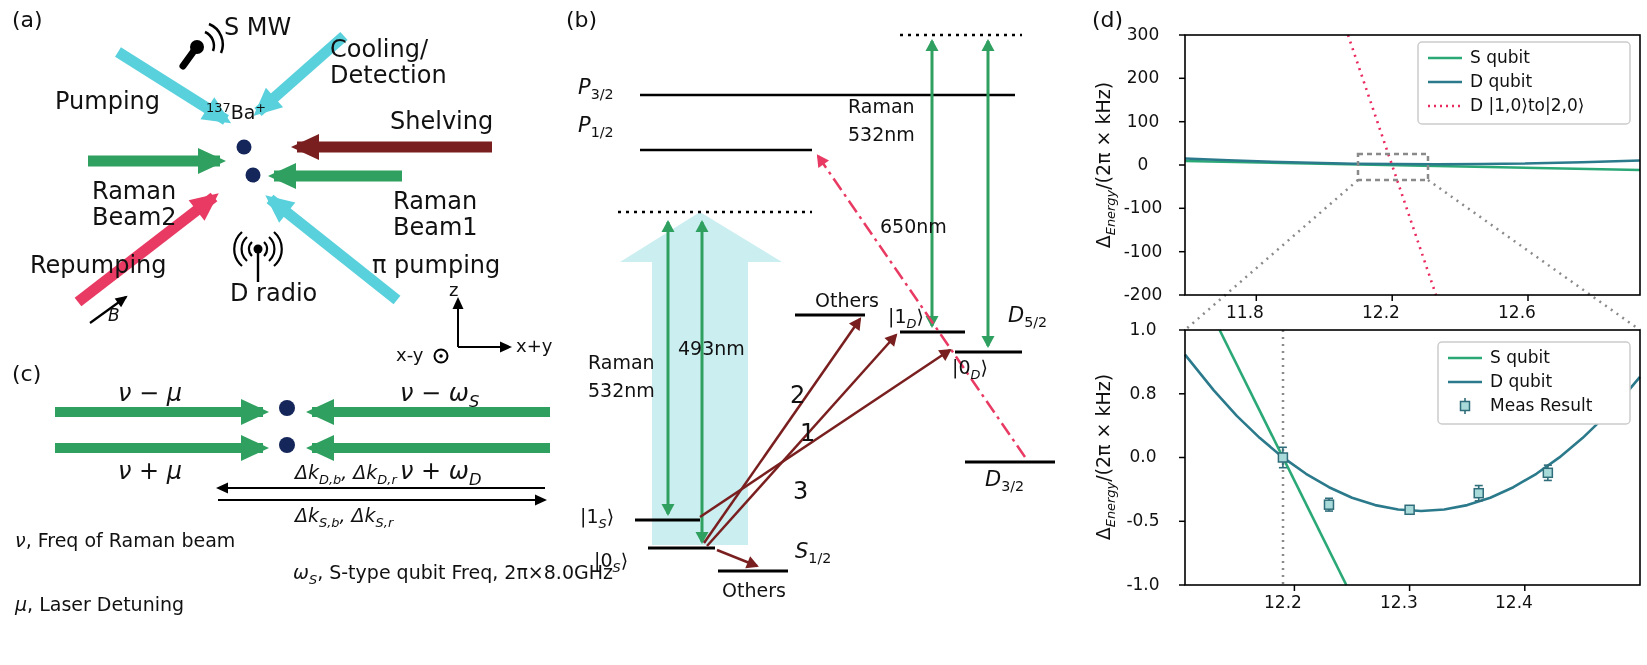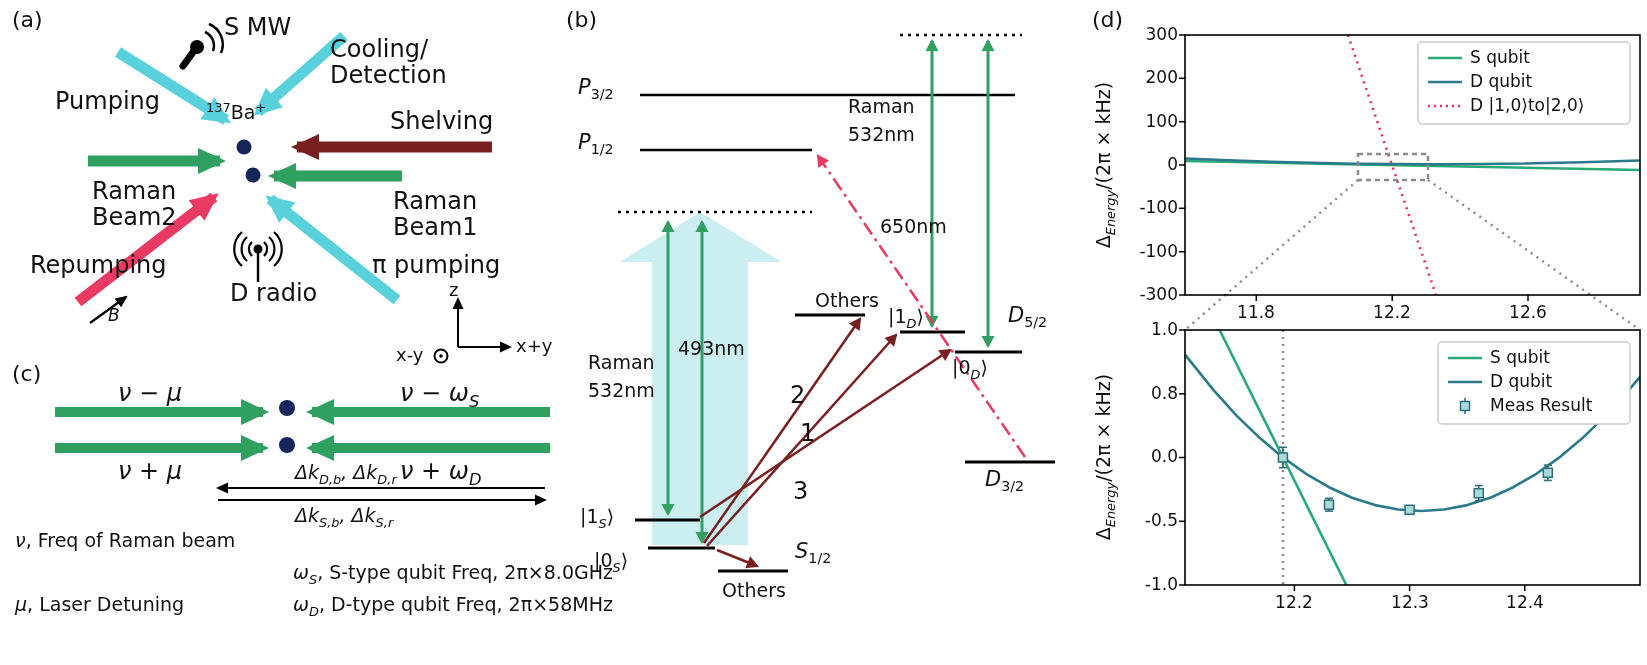--- a/index.html
+++ b/index.html
@@ -5,21 +5,21 @@
   *{margin:0;padding:0;box-sizing:border-box}
   body{background:#fff}
   .page{position:relative;width:1647px;height:665px;background:#fff;overflow:hidden;
         font-family:"DejaVu Sans","Liberation Sans",sans-serif;color:#111}
   .gfx{position:absolute;left:0;top:0;z-index:1}
   .lbl{position:absolute;z-index:2;white-space:nowrap;line-height:1.12;color:#111}
   .it{font-style:italic}
   sub,sup{font-size:68%}
   .s17{font-size:17px}.s18{font-size:18px}.s19{font-size:19px}
   .s20{font-size:24px}.s21{font-size:21px}.s22{font-size:22px}
-  .ctr{text-align:center}.rgt{text-align:right}
+  .ctr{}.rgt{text-align:center}
   .rot{transform:rotate(-90deg);transform-origin:center;text-align:center}
 </style>
 </head>
 <body>
 
 <div class="page">
 
 <svg class="gfx" width="1647" height="665" viewBox="0 0 1647 665">
   <defs>
     <marker id="ah-cyan" markerUnits="userSpaceOnUse" markerWidth="34" markerHeight="34" refX="24" refY="17" orient="auto">
@@ -215,25 +215,24 @@
 <div class="lbl s22" style="left:12px;top:362px">(c)</div>
 <div class="lbl s20 it" style="left:118px;top:380px">ν − μ</div>
 <div class="lbl s20 it" style="left:400px;top:380px"><span>ν − ω</span><sub>S</sub></div>
 <div class="lbl s20 it" style="left:118px;top:458px">ν + μ</div>
 <div class="lbl s20 it" style="left:400px;top:458px"><span>ν + ω</span><sub>D</sub></div>
 <div class="lbl s19 it" style="left:295px;top:462px"><span>Δk</span><sub>D,b</sub><span>, Δk</span><sub>D,r</sub></div>
 <div class="lbl s19 it" style="left:295px;top:505px"><span>Δk</span><sub>S,b</sub><span>, Δk</span><sub>S,r</sub></div>
 <div class="lbl s19" style="left:15px;top:530px"><span class="it">ν</span><span>, Freq of Raman beam</span></div>
 <div class="lbl s19" style="left:15px;top:594px"><span class="it">μ</span><span>, Laser Detuning</span></div>
 <div class="lbl s19" style="left:293px;top:562px"><span class="it">ω</span><sub class="it">S</sub><span>, S-type qubit Freq, 2π×8.0GHz</span></div>
-<div class="lbl s19" style="left:293px;top:594px"><span class="it">ω</span><sub class="it">D</sub><span>, D-type qubit Freq, 2π×58MHz</span></div>
 
 <div class="lbl s22" style="left:566px;top:8px">(b)</div>
 <div class="lbl s21" style="left:578px;top:76px"><span class="it">P</span><sub>3/2</sub></div>
-<div class="lbl s21" style="left:578px;top:131px"><span class="it">P</span><sub>1/2</sub></div>
+<div class="lbl s21" style="left:578px;top:114px"><span class="it">P</span><sub>1/2</sub></div>
 <div class="lbl s19" style="left:848px;top:96px">Raman</div>
 <div class="lbl s19" style="left:848px;top:124px">532nm</div>
 <div class="lbl s19" style="left:880px;top:216px">650nm</div>
 <div class="lbl s19" style="left:678px;top:338px">493nm</div>
 <div class="lbl s19" style="left:588px;top:352px">Raman</div>
 <div class="lbl s19" style="left:588px;top:380px">532nm</div>
 <div class="lbl s19" style="left:815px;top:290px">Others</div>
 <div class="lbl s19" style="left:888px;top:306px"><span>|1</span><sub class="it">D</sub><span>⟩</span></div>
 <div class="lbl s19" style="left:952px;top:357px"><span>|0</span><sub class="it">D</sub><span>⟩</span></div>
 <div class="lbl s21" style="left:1008px;top:304px"><span class="it">D</span><sub>5/2</sub></div>
@@ -249,21 +248,21 @@
 <div class="lbl s22" style="left:1092px;top:8px">(d)</div>
 <div class="lbl s19 rot" style="left:990px;top:153px;width:230px;height:24px"><span>Δ</span><sub class="it">Energy</sub><span>/(2π × kHz)</span></div>
 <div class="lbl s19 rot" style="left:990px;top:445px;width:230px;height:24px"><span>Δ</span><sub class="it">Energy</sub><span>/(2π × kHz)</span></div>
 
 <div class="lbl s17 rgt" style="left:1108px;top:25px;width:70px">300</div>
 <div class="lbl s17 rgt" style="left:1108px;top:68px;width:70px">200</div>
 <div class="lbl s17 rgt" style="left:1108px;top:112px;width:70px">100</div>
 <div class="lbl s17 rgt" style="left:1108px;top:155px;width:70px">0</div>
 <div class="lbl s17 rgt" style="left:1108px;top:198px;width:70px">-100</div>
 <div class="lbl s17 rgt" style="left:1108px;top:242px;width:70px">-100</div>
-<div class="lbl s17 rgt" style="left:1108px;top:285px;width:70px">-300</div>
+<div class="lbl s17 rgt" style="left:1108px;top:285px;width:70px">-200</div>
 <div class="lbl s17 ctr" style="left:1226px;top:303px;width:60px">11.8</div>
 <div class="lbl s17 ctr" style="left:1362px;top:303px;width:60px">12.2</div>
 <div class="lbl s17 ctr" style="left:1498px;top:303px;width:60px">12.6</div>
 <div class="lbl s17" style="left:1470px;top:48px">S qubit</div>
 <div class="lbl s17" style="left:1470px;top:72px">D qubit</div>
 <div class="lbl s17" style="left:1470px;top:96px">D |1,0⟩to|2,0⟩</div>
 
 <div class="lbl s17 rgt" style="left:1108px;top:320px;width:70px">1.0</div>
 <div class="lbl s17 rgt" style="left:1108px;top:384px;width:70px">0.8</div>
 <div class="lbl s17 rgt" style="left:1108px;top:447px;width:70px">0.0</div>

